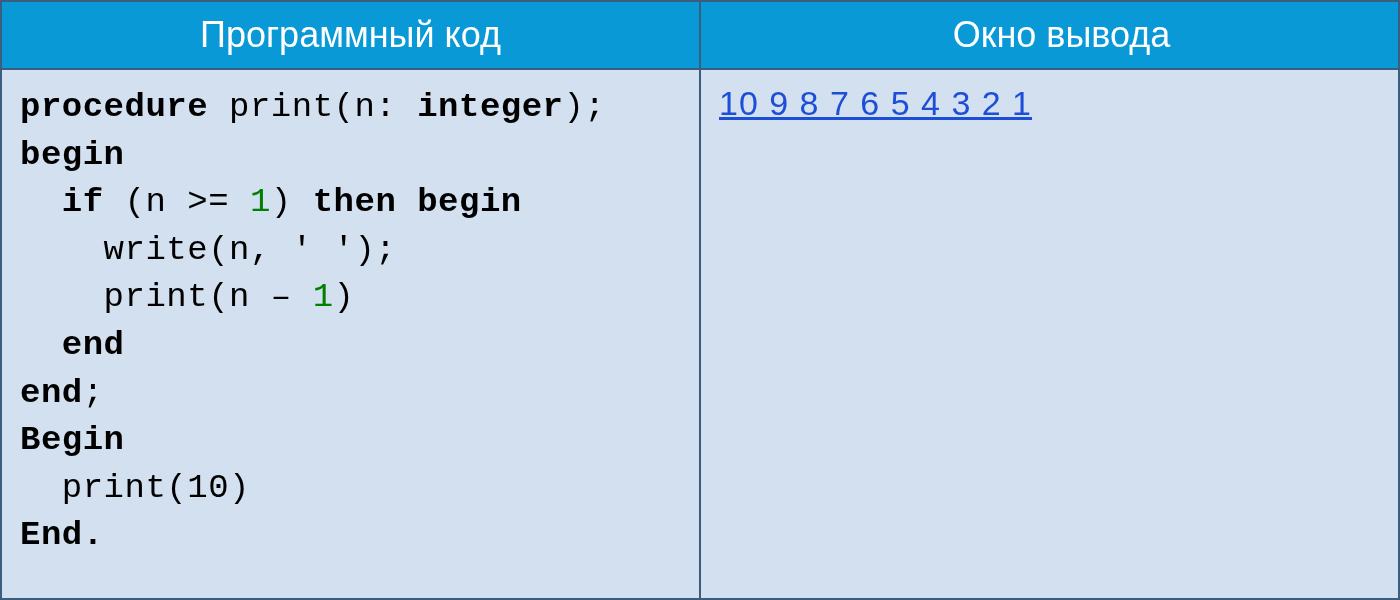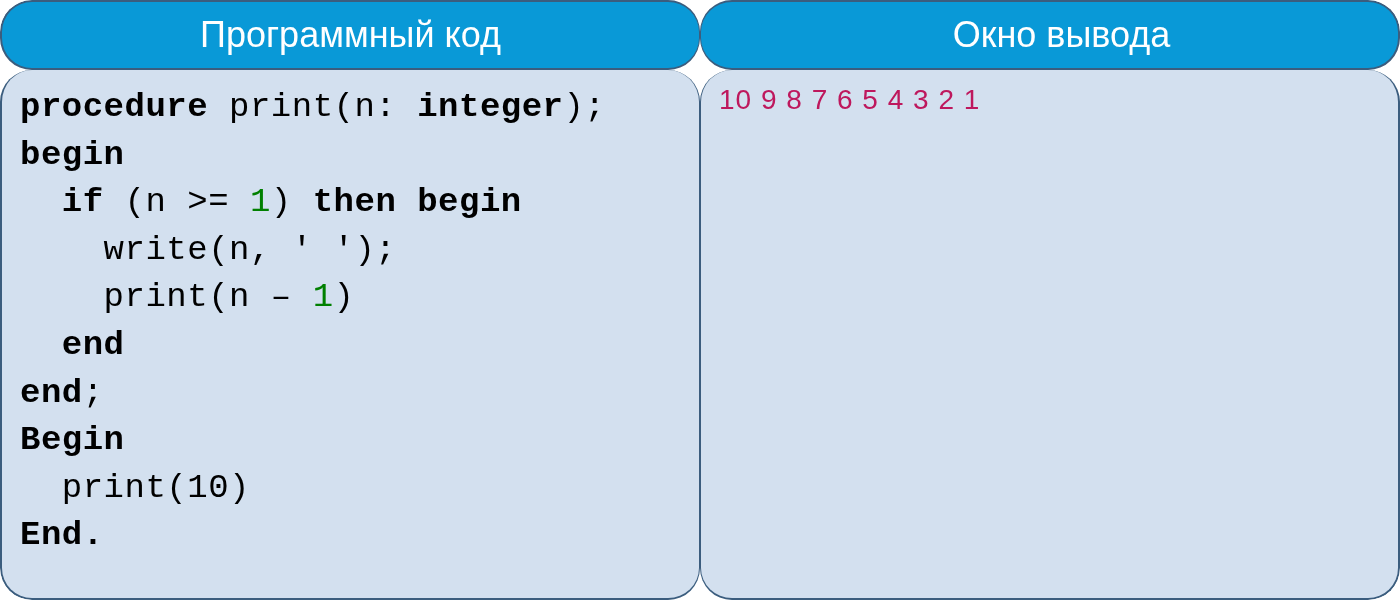--- a/index.html
+++ b/index.html
@@ -1,19 +1,18 @@
 <!DOCTYPE html>
 <html><head>
   <meta charset="utf-8">
   <style>
     * {
       margin: 0;
       padding: 0;
       box-sizing: border-box;
-      border-radius: 32px;
     }
     body {
       font-family: Arial, sans-serif;
       background: #ffffff;
     }
     .container {
       width: 1400px;
       height: 600px;
       display: flex;
       flex-direction: column;
@@ -67,23 +66,24 @@
       letter-spacing: 0.5px;
     }
     .kw {
       font-weight: bold;
     }
     .num {
       color: #008000;
     }
     .output {
       font-family: Arial, sans-serif;
-      font-size: 28px;
-      color: #be185d;
+      font-size: 34px;
+      color: #1d4ed8;
       letter-spacing: 1px;
+      text-decoration: underline;
     }
   </style>
 </head>
 <body>
 
 <div class="container">
   <div class="header-row">
     <div class="header-cell header-left">
       <span>Программный код</span>
     </div>

